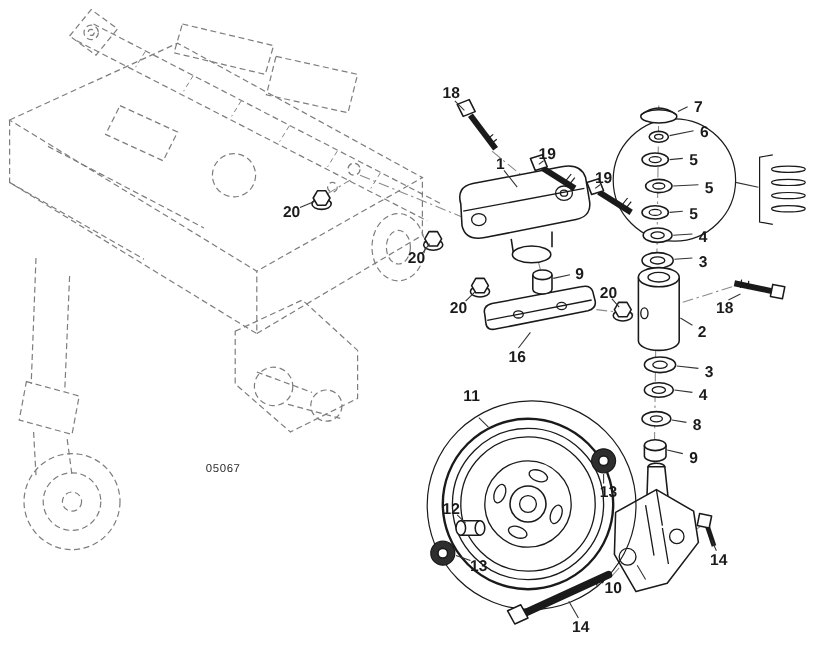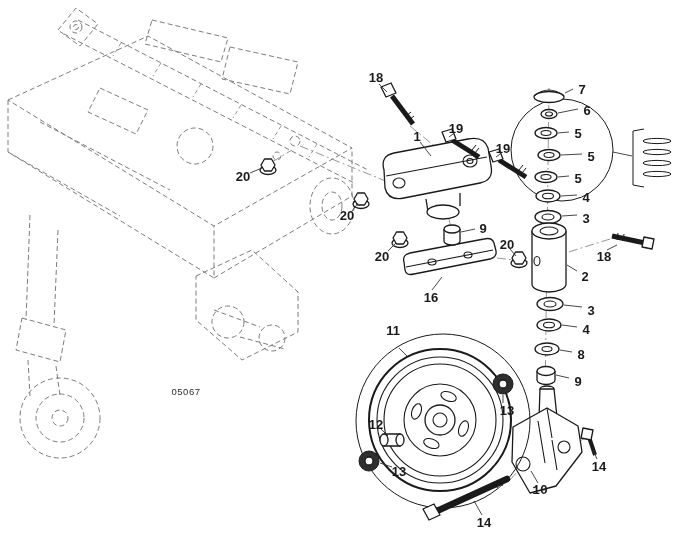--- a/index.html
+++ b/index.html
@@ -292,19 +292,19 @@
       <span class="callout" style="left: 483px; top: 228px;">9</span>
       <span class="callout" style="left: 431px; top: 297px;">16</span>
       <span class="callout" style="left: 591px; top: 310px;">3</span>
       <span class="callout" style="left: 586px; top: 329px;">4</span>
       <span class="callout" style="left: 581px; top: 354px;">8</span>
       <span class="callout" style="left: 578px; top: 381px;">9</span>
       <span class="callout" style="left: 393px; top: 330px;">11</span>
       <span class="callout" style="left: 507px; top: 410px;">13</span>
       <span class="callout" style="left: 376px; top: 424px;">12</span>
       <span class="callout" style="left: 399px; top: 471px;">13</span>
-      <span class="callout" style="left: 540px; top: 490px; font-family: Liberation Mono, monospace;">10</span>
+      <span class="callout" style="left: 511px; top: 490px;">10</span>
       <span class="callout" style="left: 599px; top: 466px;">14</span>
       <span class="callout" style="left: 484px; top: 522px; text-align: center;">14</span>
     </div>
 
   <div class="figure-code">05067</div>
 </div>
 
 </body></html>

